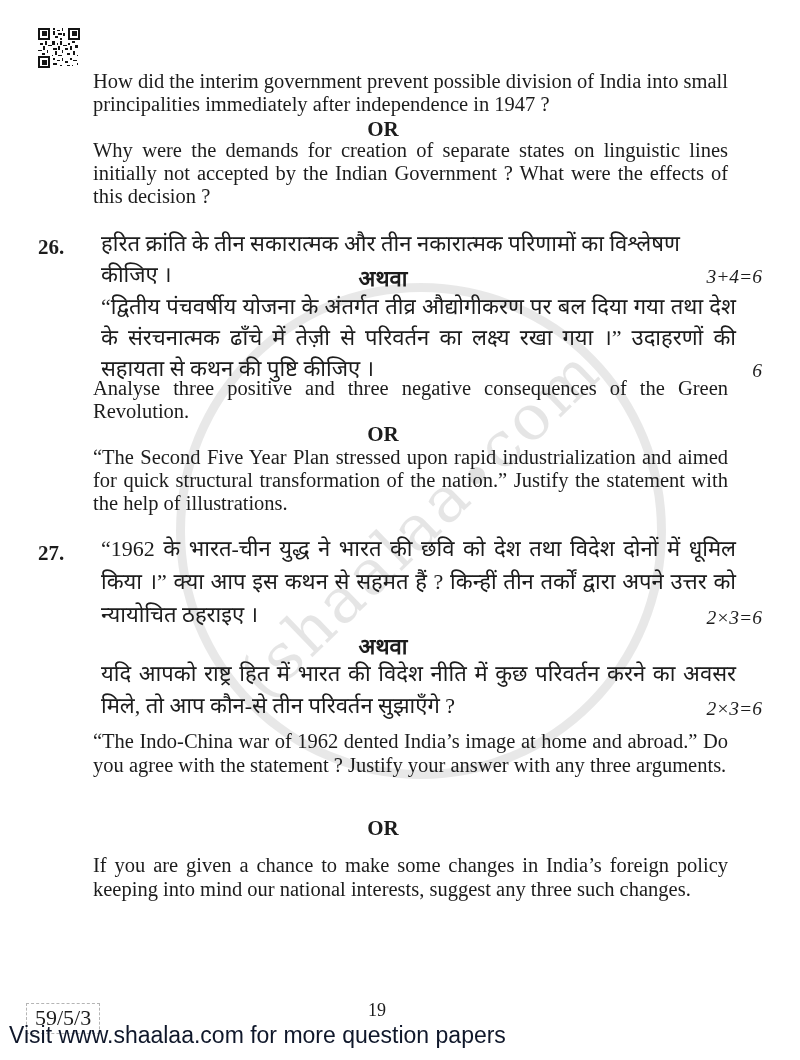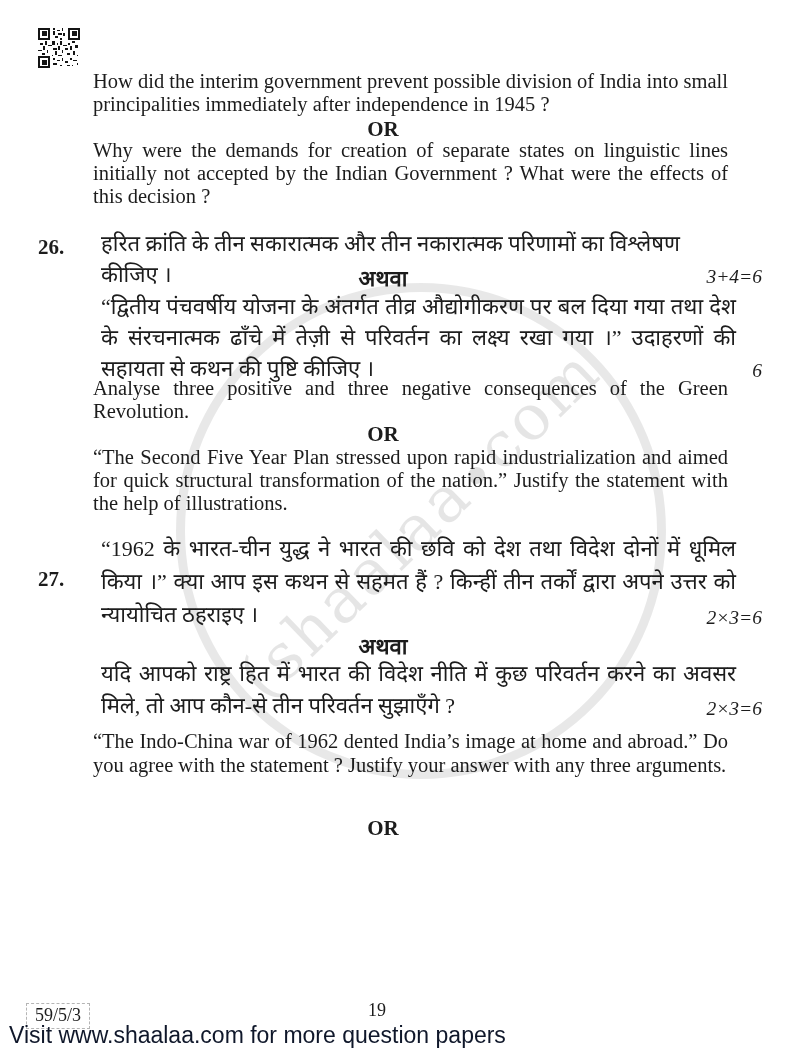--- a/index.html
+++ b/index.html
@@ -42,21 +42,21 @@
   }
   .or-en { font-size:21px; }
   .or-hi { font-size:22px; }
   .qnum { position:absolute; left:38px; font-weight:bold; font-size:21px; z-index:1;text-align:center; }
   
   .qr { position:absolute; left:38px; top:28px; width:42px; height:40px; z-index:1; }
   .qr svg { width:100%; height:100%; }
   
   .paper-code {
     position:absolute; left:26px; top:1003px; padding:1px 8px 2px 8px;
-    border:1px dashed #b5b5b5; font-size:18px; z-index:2;
+    border:1px dashed #b5b5b5; font-size:22px; z-index:2;
   }
   .page-num {
     position:absolute; left:368px; top:1000px; width:56px; text-align:left;
     font-size:18px; z-index:2;
   }
   .promo {
     position:absolute; left:9px; top:1022px; z-index:3;
     font-family:"Liberation Sans","DejaVu Sans",sans-serif;
     font-size:23px; color:#0f172a; white-space:nowrap;
   }
@@ -121,21 +121,21 @@
         <rect x="21" y="19" width="2" height="1"></rect>
         <rect x="23" y="21" width="1" height="1"></rect>
         <rect x="9" y="21" width="2" height="1"></rect>
         <rect x="13" y="22" width="1" height="1"></rect>
         <rect x="17" y="22" width="2" height="1"></rect>
         <rect x="20" y="22" width="1" height="1"></rect>
     </svg>
   </div>
 
   <div class="row" style="top:70px">
-    <div class="text-en">How did the interim government prevent possible division of India into small principalities immediately after independence in 1945 ?</div>
+    <div class="text-en">How did the interim government prevent possible division of India into small principalities immediately after independence in 1947 ?</div>
   </div>
   <div class="or-center or-en" style="top:117px">OR</div>
   <div class="row" style="top:139px">
     <div class="text-en">Why were the demands for creation of separate states on linguistic lines initially not accepted by the Indian Government ? What were the effects of this decision ?</div>
   </div>
 
   <div class="qnum" style="top:235px">26.</div>
   <div class="row" style="top:228px">
     <div class="text-hi single">हरित क्रांति के तीन सकारात्मक और तीन नकारात्मक परिणामों का विश्लेषण कीजिए ।</div>
     <span class="marks">3+4=6</span>
@@ -146,32 +146,35 @@
     <span class="marks">6</span>
   </div>
   <div class="row" style="top:377px">
     <div class="text-en">Analyse three positive and three negative consequences of the Green Revolution.</div>
   </div>
   <div class="or-center or-en" style="top:422px">OR</div>
   <div class="row" style="top:446px">
     <div class="text-en">“The Second Five Year Plan stressed upon rapid industrialization and aimed for quick structural transformation of the nation.” Justify the statement with the help of illustrations.</div>
   </div>
 
-  <div class="qnum" style="top:567px">27.</div>
+  <div class="qnum" style="top:541px">27.</div>
   <div class="row" style="top:532px">
     <div class="text-hi" style="line-height:33px">“1962 के भारत-चीन युद्ध ने भारत की छवि को देश तथा विदेश दोनों में धूमिल किया ।” क्या आप इस कथन से सहमत हैं ? किन्हीं तीन तर्कों द्वारा अपने उत्तर को न्यायोचित ठहराइए ।</div>
     <span class="marks">2×3=6</span>
   </div>
   <div class="or-center or-hi" style="top:630px">अथवा</div>
   <div class="row" style="top:658px">
     <div class="text-hi" style="line-height:32px">यदि आपको राष्ट्र हित में भारत की विदेश नीति में कुछ परिवर्तन करने का अवसर मिले, तो आप कौन-से तीन परिवर्तन सुझाएँगे ?</div>
     <span class="marks">2×3=6</span>
   </div>
   <div class="row" style="top:729px">
     <div class="text-en" style="line-height:24px">“The Indo-China war of 1962 dented India’s image at home and abroad.” Do you agree with the statement ? Justify your answer with any three arguments.</div>
   </div>
   <div class="or-center or-en" style="top:816px">OR</div>
+  <div class="row" style="top:853px">
+    <div class="text-en" style="line-height:24px">If you are given a chance to make some changes in India’s foreign policy keeping into mind our national interests, suggest any three such changes.</div>
+  </div>
 
   <div class="paper-code">59/5/3</div>
   <div class="page-num">19</div>
   <div class="promo">Visit www.shaalaa.com for more question papers</div>
 
 </div>
 
 </body></html>

